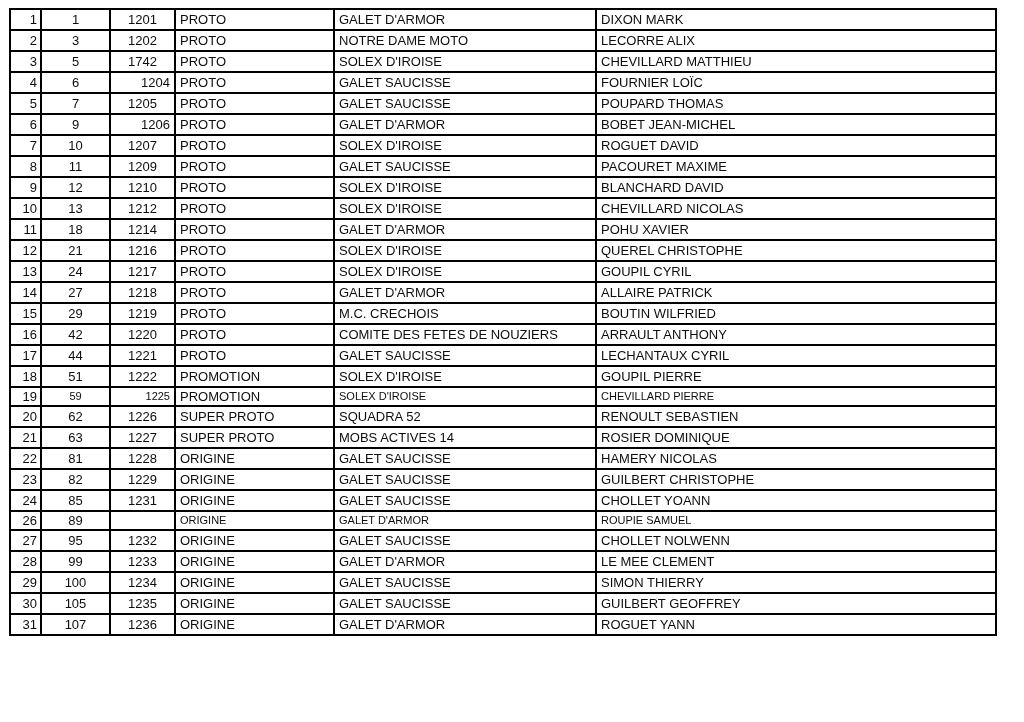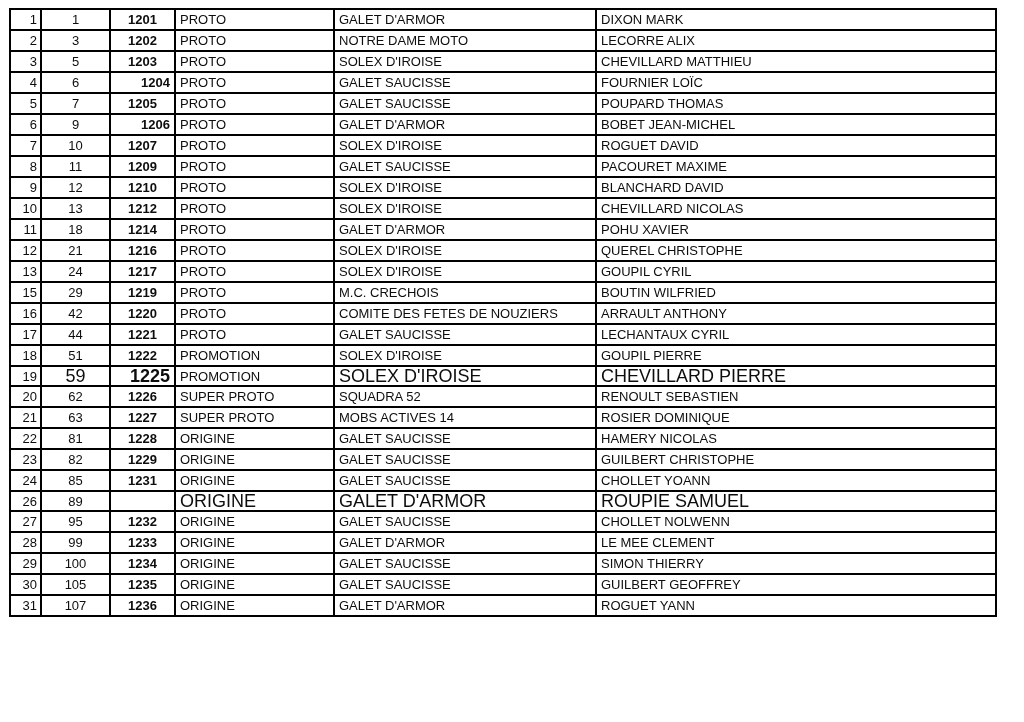--- a/index.html
+++ b/index.html
@@ -7,23 +7,23 @@
               font-family:"Liberation Sans", sans-serif; color:#0d0d0d; }
   .sheet { position:absolute; top:8px; left:9px; }
   table { border-collapse:collapse; table-layout:fixed; width:986px;
           border:1px solid #000; }
   td { border:2px solid #000; height:21px; font-size:13px; line-height:1;
        white-space:nowrap; overflow:hidden; padding:0 2px;
        background:#ffffff; }
   tr.tall td { height:19px; }
   td.c-idx   { text-align:right;  padding-right:3px; }
   td.c-num   { text-align:center; }
-  td.c-plate { text-align:center; font-weight:bold;border-radius:7px; }
+  td.c-plate { text-align:center; font-weight:normal;border-radius:7px; }
   td.c-cat, td.c-club, td.c-name { text-align:left; padding-left:4px; }
-  td.lg    { font-size:18px; }
+  td.lg    { font-size:11px; }
   td.right { text-align:right; padding-right:4px; }
   td.bold  { font-weight:bold; }
 </style>
 </head>
 <body>
 
 <div class="sheet">
   <table>
     <colgroup>
       <col style="width:31px">
@@ -46,21 +46,21 @@
     <td class="c-idx">2</td>
     <td class="c-num">3</td>
     <td class="c-plate">1202</td>
     <td class="c-cat">PROTO</td>
     <td class="c-club">NOTRE DAME MOTO</td>
     <td class="c-name">LECORRE ALIX</td>
   </tr>
         <tr>
     <td class="c-idx">3</td>
     <td class="c-num">5</td>
-    <td class="c-plate">1203</td>
+    <td class="c-plate">1742</td>
     <td class="c-cat">PROTO</td>
     <td class="c-club">SOLEX D'IROISE</td>
     <td class="c-name">CHEVILLARD MATTHIEU</td>
   </tr>
         <tr>
     <td class="c-idx">4</td>
     <td class="c-num">6</td>
     <td class="c-plate right">1204</td>
     <td class="c-cat">PROTO</td>
     <td class="c-club">GALET SAUCISSE</td>
@@ -130,20 +130,28 @@
     <td class="c-club">SOLEX D'IROISE</td>
     <td class="c-name">QUEREL CHRISTOPHE</td>
   </tr>
         <tr>
     <td class="c-idx">13</td>
     <td class="c-num">24</td>
     <td class="c-plate">1217</td>
     <td class="c-cat">PROTO</td>
     <td class="c-club">SOLEX D'IROISE</td>
     <td class="c-name">GOUPIL CYRIL</td>
+  </tr>
+        <tr>
+    <td class="c-idx">14</td>
+    <td class="c-num">27</td>
+    <td class="c-plate">1218</td>
+    <td class="c-cat">PROTO</td>
+    <td class="c-club">GALET D'ARMOR</td>
+    <td class="c-name">ALLAIRE PATRICK</td>
   </tr>
         <tr>
     <td class="c-idx">15</td>
     <td class="c-num">29</td>
     <td class="c-plate">1219</td>
     <td class="c-cat">PROTO</td>
     <td class="c-club">M.C. CRECHOIS</td>
     <td class="c-name">BOUTIN WILFRIED</td>
   </tr>
         <tr>

